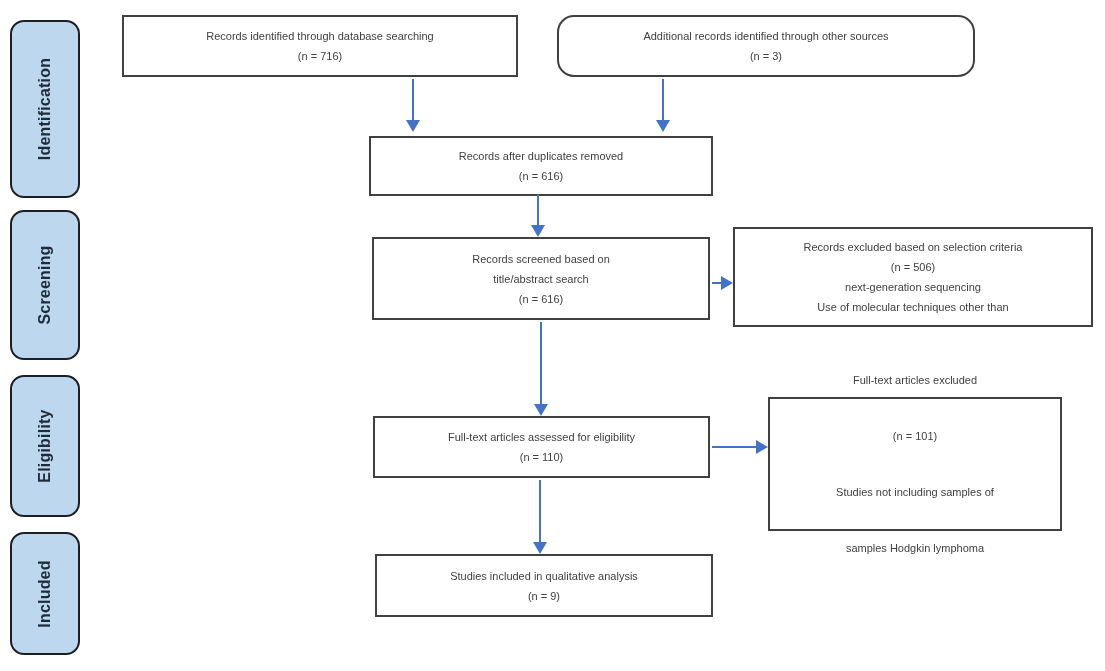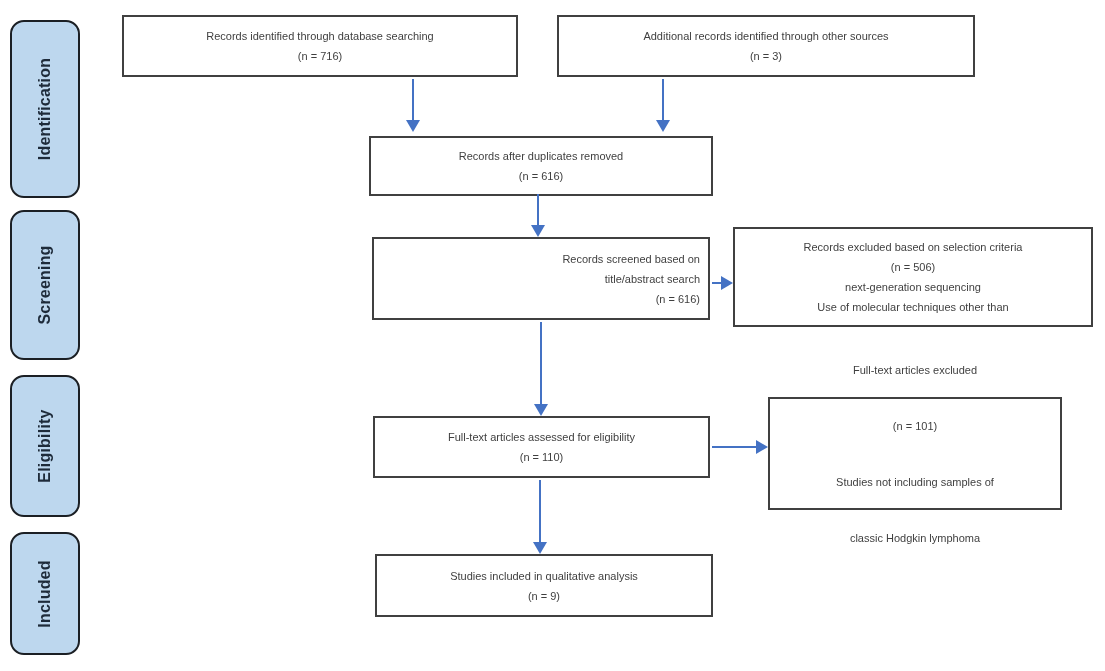--- a/index.html
+++ b/index.html
@@ -54,26 +54,26 @@
     flex-direction: column;
     align-items: center;
     justify-content: center;
     text-align: center;
     font-size: 11px;
     line-height: 20px;
     color: var(--text);
     padding: 2px 8px;
   }
   .box-identified  { left: 122px; top: 15px;  width: 396px; height: 62px; }
-  .box-additional  { left: 557px; top: 15px;  width: 418px; height: 62px; }
+  .box-additional  { left: 557px; top: 15px;  width: 418px; height: 62px; border-radius: 17px; }
   .box-duplicates  { left: 369px; top: 136px; width: 344px; height: 60px; }
-  .box-screened    { left: 372px; top: 237px; width: 338px; height: 83px; align-items: flex-end; }
+  .box-screened    { left: 372px; top: 237px; width: 338px; height: 83px; }
   .box-excluded1   { left: 733px; top: 227px; width: 360px; height: 100px; }
   .box-fulltext    { left: 373px; top: 416px; width: 337px; height: 62px; }
-  .box-excluded2   { left: 768px; top: 397px; width: 294px; height: 113px; gap: 36px; }
+  .box-excluded2   { left: 768px; top: 397px; width: 294px; height: 134px; gap: 36px; }
   .box-included    { left: 375px; top: 554px; width: 338px; height: 63px; }
 
   
   .aline-v { position: absolute; width: 2px;  background: var(--arrow); }
   .aline-h { position: absolute; height: 2px; background: var(--arrow); }
   .ahead-down {
     position: absolute; width: 0; height: 0;
     border-left: 7px solid transparent;
     border-right: 7px solid transparent;
     border-top: 12px solid var(--arrow);
@@ -154,21 +154,21 @@
 
   <div class="fbox box-fulltext">
     <div>Full-text articles assessed for eligibility</div>
     <div>(n = 110)</div>
   </div>
 
   <div class="fbox box-excluded2">
     <div>Full-text articles excluded</div>
     <div>(n = 101)</div>
     <div>Studies not including samples of</div>
-    <div>classic Hodgkin lymphoma</div>
+    <div>samples Hodgkin lymphoma</div>
   </div>
 
   <div class="fbox box-included">
     <div>Studies included in qualitative analysis</div>
     <div>(n = 9)</div>
   </div>
 
   <div class="aline-v l-a"></div>
   <div class="ahead-down h-a"></div>
 

